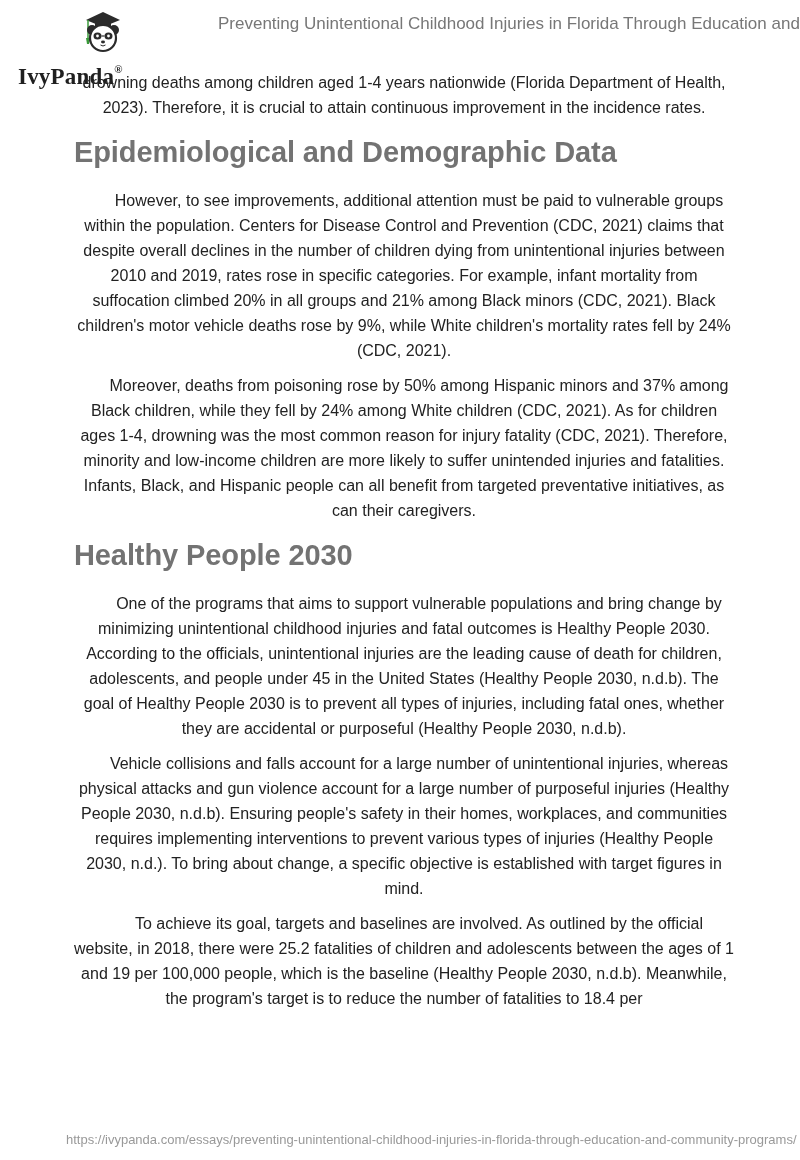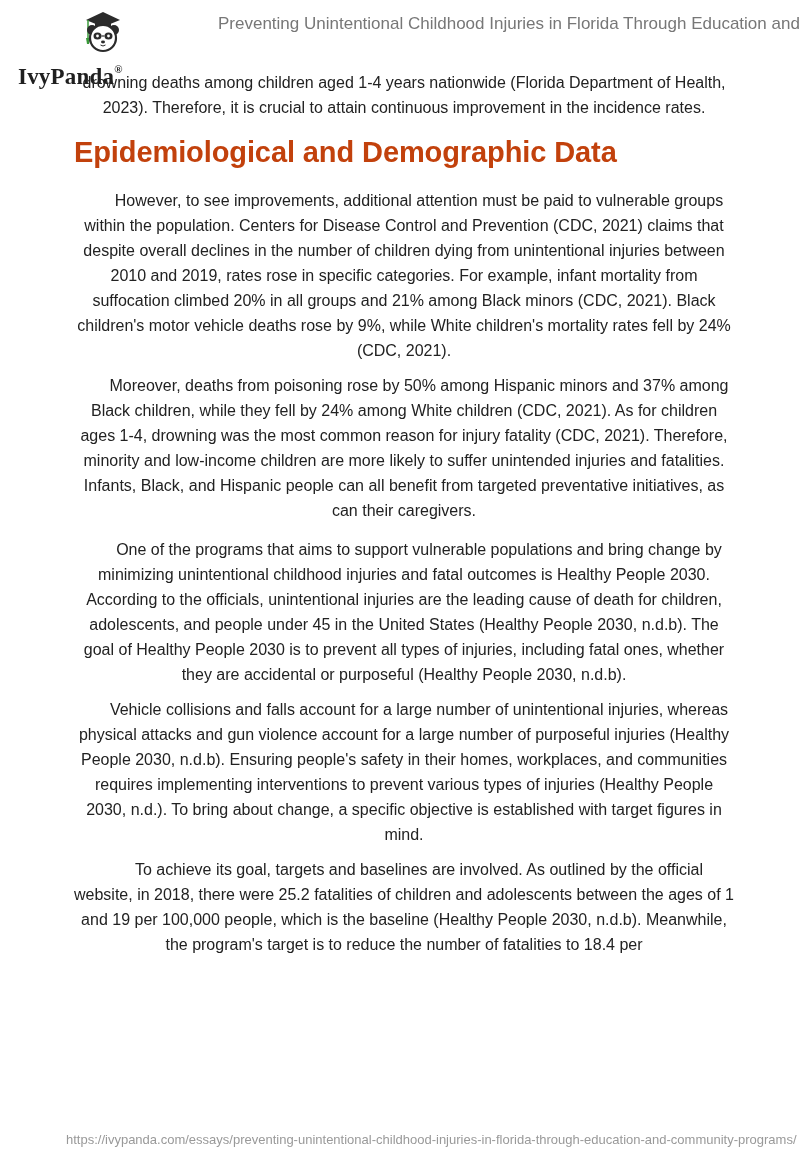--- a/index.html
+++ b/index.html
@@ -66,21 +66,21 @@
       font-size: 16px;
       line-height: 25px;
       color: #222222;
       margin-bottom: 10px;
       text-align: center;
     }
     p.indent { text-indent: 30px; }
     h2.section {
       font-size: 29px;
       font-weight: bold;
-      color: #c2410c;
+      color: #737373;
       line-height: 36px;
       letter-spacing: -0.1px;
     }
     .footer-url {
       position: absolute;
       left: 66px;
       top: 1132px;
       font-size: 13px;
       color: #999999;
       white-space: nowrap;
@@ -121,18 +121,19 @@
   <div class="doc-title">Preventing Unintentional Childhood Injuries in Florida Through Education and Community Programs</div>
 </div>
 
 <div class="content">
   <p class="para" style="margin-bottom:14px;">drowning deaths among children aged 1-4 years nationwide (Florida Department of Health, 2023). Therefore, it is crucial to attain continuous improvement in the incidence rates.</p>
 
   <h2 class="section" style="margin-bottom:18px;">Epidemiological and Demographic Data</h2>
   <p class="para indent">However, to see improvements, additional attention must be paid to vulnerable groups within the population. Centers for Disease Control and Prevention (CDC, 2021) claims that despite overall declines in the number of children dying from unintentional injuries between 2010 and 2019, rates rose in specific categories. For example, infant mortality from suffocation climbed 20% in all groups and 21% among Black minors (CDC, 2021). Black children's motor vehicle deaths rose by 9%, while White children's mortality rates fell by 24% (CDC, 2021).</p>
   <p class="para indent" style="margin-bottom:14px;">Moreover, deaths from poisoning rose by 50% among Hispanic minors and 37% among Black children, while they fell by 24% among White children (CDC, 2021). As for children ages 1-4, drowning was the most common reason for injury fatality (CDC, 2021). Therefore, minority and low-income children are more likely to suffer unintended injuries and fatalities. Infants, Black, and Hispanic people can all benefit from targeted preventative initiatives, as can their caregivers.</p>
 
+  <h2 class="section" style="margin-bottom:18px;">Healthy People 2030</h2>
   <p class="para indent">One of the programs that aims to support vulnerable populations and bring change by minimizing unintentional childhood injuries and fatal outcomes is Healthy People 2030. According to the officials, unintentional injuries are the leading cause of death for children, adolescents, and people under 45 in the United States (Healthy People 2030, n.d.b). The goal of Healthy People 2030 is to prevent all types of injuries, including fatal ones, whether they are accidental or purposeful (Healthy People 2030, n.d.b).</p>
   <p class="para indent">Vehicle collisions and falls account for a large number of unintentional injuries, whereas physical attacks and gun violence account for a large number of purposeful injuries (Healthy People 2030, n.d.b). Ensuring people's safety in their homes, workplaces, and communities requires implementing interventions to prevent various types of injuries (Healthy People 2030, n.d.). To bring about change, a specific objective is established with target figures in mind.</p>
   <p class="para indent">To achieve its goal, targets and baselines are involved. As outlined by the official website, in 2018, there were 25.2 fatalities of children and adolescents between the ages of 1 and 19 per 100,000 people, which is the baseline (Healthy People 2030, n.d.b). Meanwhile, the program's target is to reduce the number of fatalities to 18.4 per</p>
 </div>
 
 <div class="footer-url">https://ivypanda.com/essays/preventing-unintentional-childhood-injuries-in-florida-through-education-and-community-programs/</div>
 
 </body></html>

